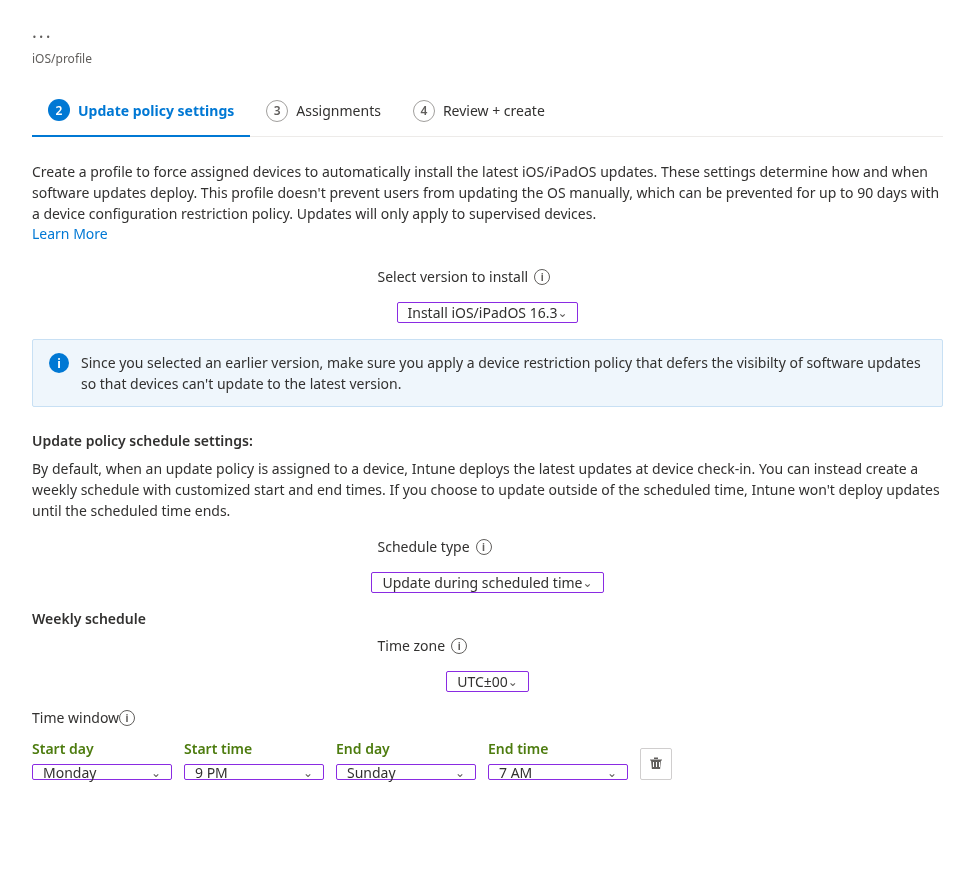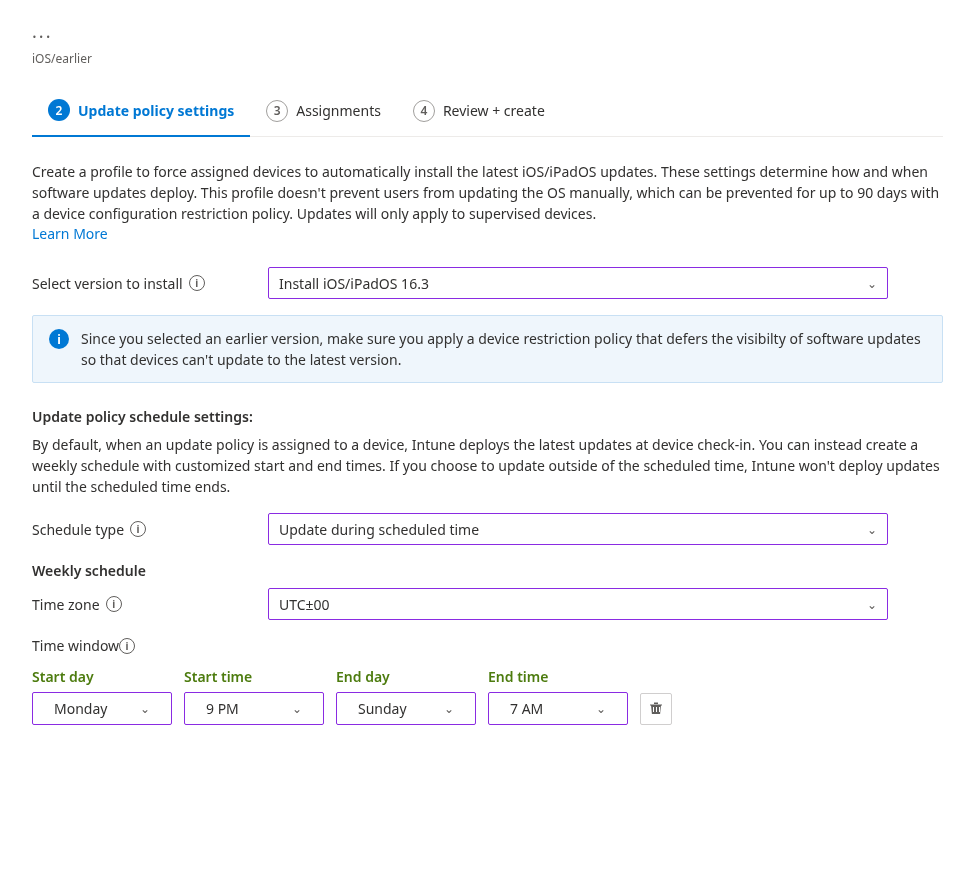--- a/index.html
+++ b/index.html
@@ -115,22 +115,24 @@
       cursor: pointer;
     }
 
     
     .form-section {
       margin-top: 24px;
     }
 
     .form-row {
       display: flex;
+      align-items: center;
       margin-bottom: 16px;
       gap: 16px;
+      flex-direction: column;
     }
 
     .form-label {
       font-size: 14px;
       color: #323130;
       min-width: 220px;
       display: flex;
       align-items: center;
       gap: 6px;
     }
@@ -253,24 +255,24 @@
       gap: 6px;
     }
 
     .schedule-col-header {
       font-size: 14px;
       font-weight: 600;
       color: #4d7c0f;
     }
 
     .schedule-dropdown {
-      height: 33px;
+      height: 16px;
       border: 1.5px solid #8a2be2;
       border-radius: 2px;
-      padding: 0 21px;
+      padding: 0 10px;
       display: flex;
       align-items: center;
       justify-content: space-between;
       cursor: pointer;
       background: white;
       font-size: 14px;
       color: #323130;
       min-width: 140px;
     }
 
@@ -292,21 +294,21 @@
 </head>
 <body>
 
 
 
 
 <div>
   <div class="page-title">
     <span class="ellipsis">···</span>
   </div>
-  <div class="page-subtitle">iOS/earlier</div>
+  <div class="page-subtitle">iOS/profile</div>
 </div>
 
 
 <div class="wizard-steps">
 
 
   <div class="step active">
     <div class="step-circle current">2</div>
     <span class="step-label">Update policy settings</span>
   </div>

